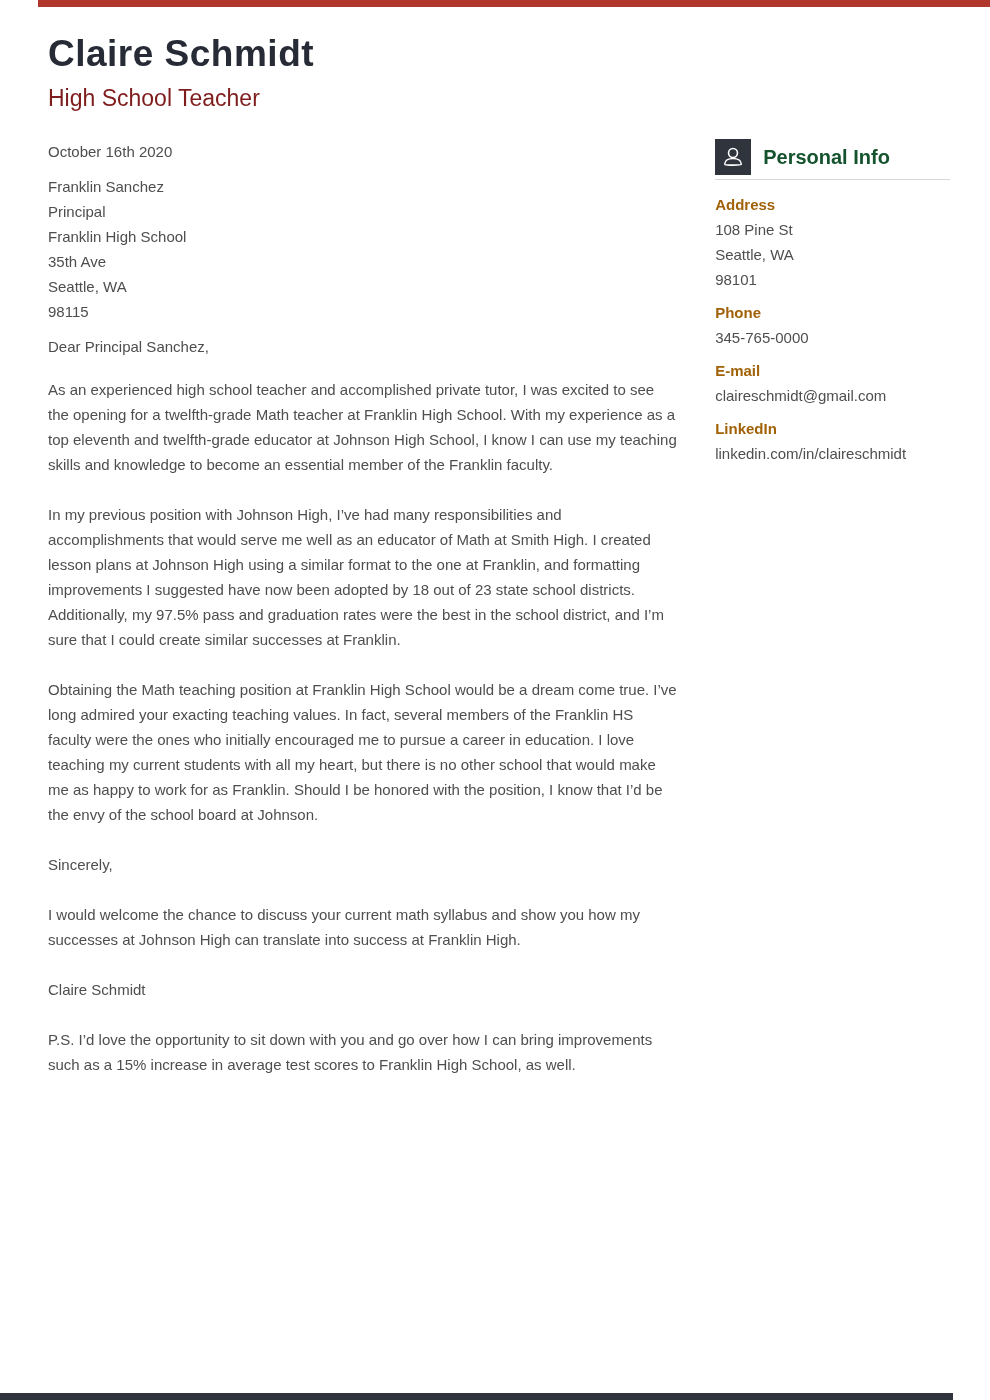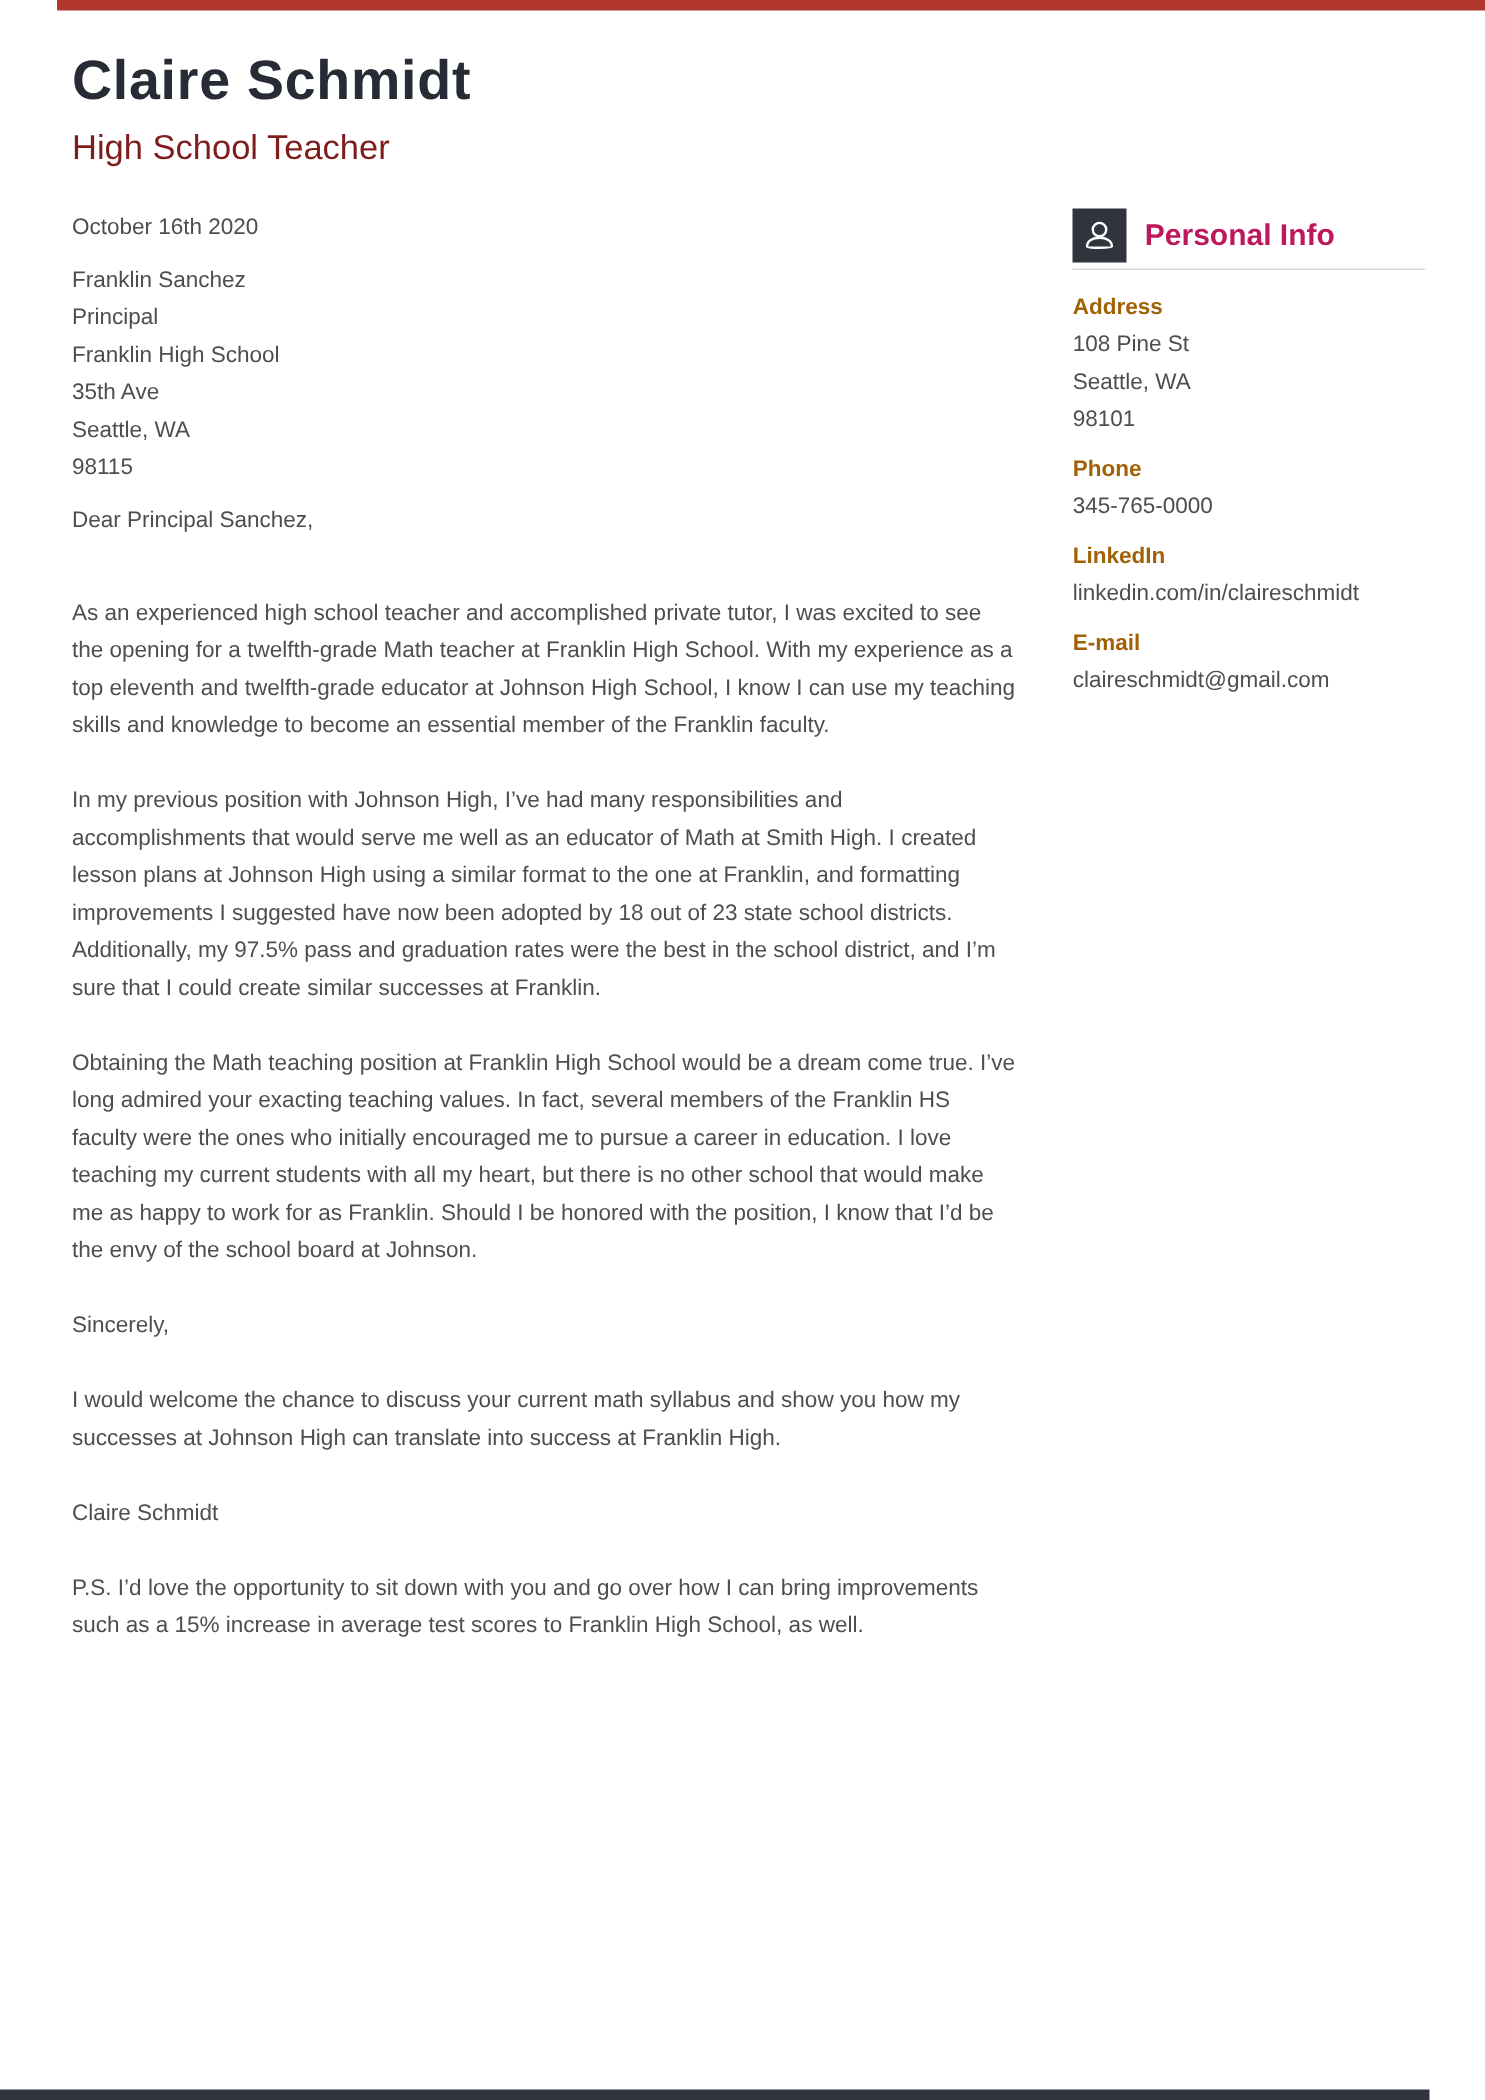--- a/index.html
+++ b/index.html
@@ -26,34 +26,34 @@
     letter-spacing: 0.5px; line-height: 1.15;
   }
   .doc-job-title {
     font-size: 23px; color: #7f1d1d; margin-top: 9px; line-height: 1.2;
   }
 
   .columns { display: flex; margin-top: 27px; }
   .main-col { width: 636px; font-size: 15px; line-height: 25px; color: #4e4e4e; }
   .main-col .block { margin-bottom: 10px; }
   .main-col .para { margin-bottom: 25px; }
-  .main-col .salutation { margin-bottom: 37px; }
+  .main-col .salutation { margin-bottom: 18px; }
 
   .side-col { margin-left: 37px; width: 237px; }
   .side-header {
     display: flex; align-items: center;
     border-bottom: 1px solid #d8d8d8; padding-bottom: 4px;
   }
   .side-icon-box {
     width: 36px; height: 36px; background: #30343d;
     display: flex; align-items: center; justify-content: center;
     flex: 0 0 auto;
   }
   .side-title {
-    font-size: 20px; font-weight: 700; color: #be185d; margin-left: 12px;
+    font-size: 20px; font-weight: 700; color: #14532d; margin-left: 12px;
   }
   .side-body { margin-top: 12px; }
   .side-section { margin-bottom: 8px; }
   .side-label {
     font-size: 15px; font-weight: 700; color: #a16207; line-height: 25px;
   }
   .side-value { font-size: 15px; color: #4e4e4e; line-height: 25px; }
 </style>
 </head>
 <body>
@@ -111,27 +111,27 @@
           <div class="side-value">Seattle, WA</div>
           <div class="side-value">98101</div>
         </div>
 
         <div class="side-section">
           <div class="side-label">Phone</div>
           <div class="side-value">345-765-0000</div>
         </div>
 
         <div class="side-section">
-          <div class="side-label">LinkedIn</div>
-          <div class="side-value">linkedin.com/in/claireschmidt</div>
+          <div class="side-label">E-mail</div>
+          <div class="side-value">claireschmidt@gmail.com</div>
         </div>
 
         <div class="side-section">
-          <div class="side-label">E-mail</div>
-          <div class="side-value">claireschmidt@gmail.com</div>
+          <div class="side-label">LinkedIn</div>
+          <div class="side-value">linkedin.com/in/claireschmidt</div>
         </div>
       </div>
     </div>
 
   </div>
 </div>
 
 <div class="accent-bar-bottom"></div>
 
 </body></html>

